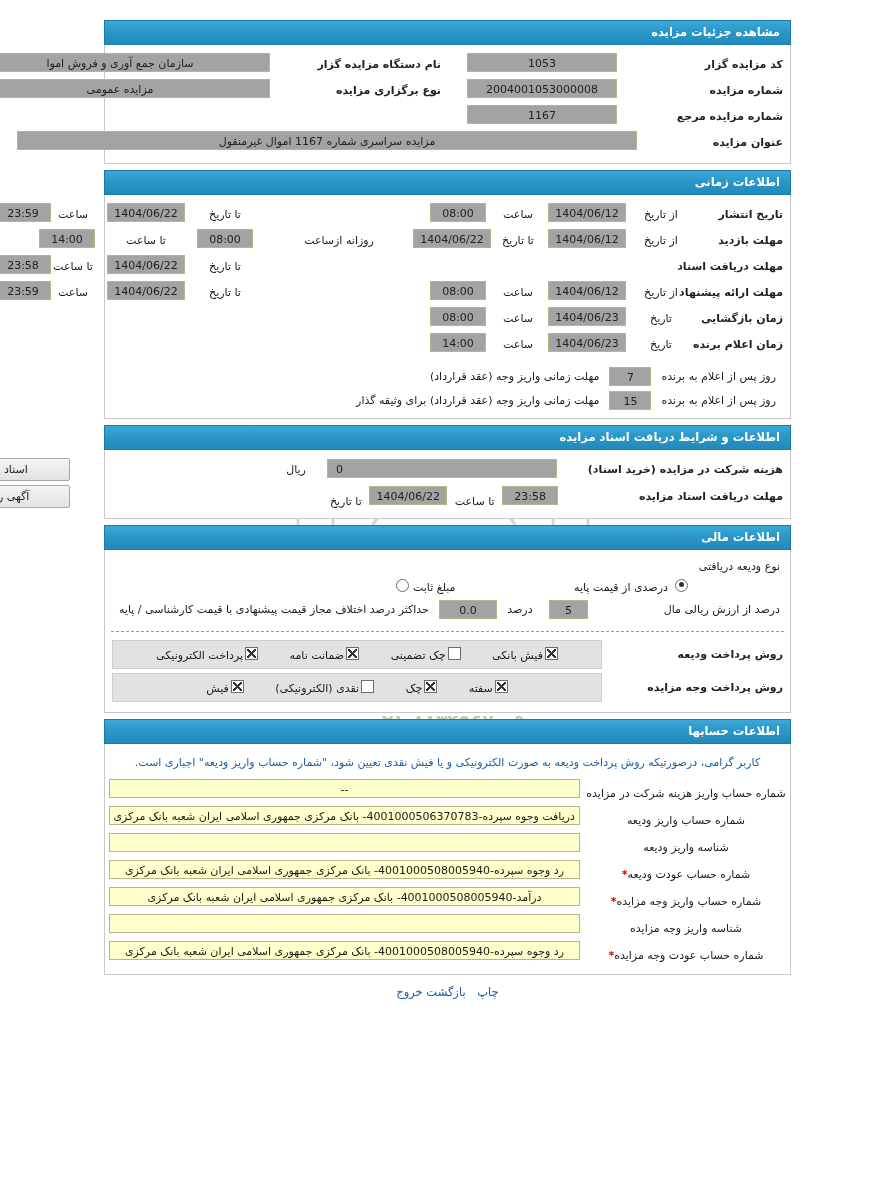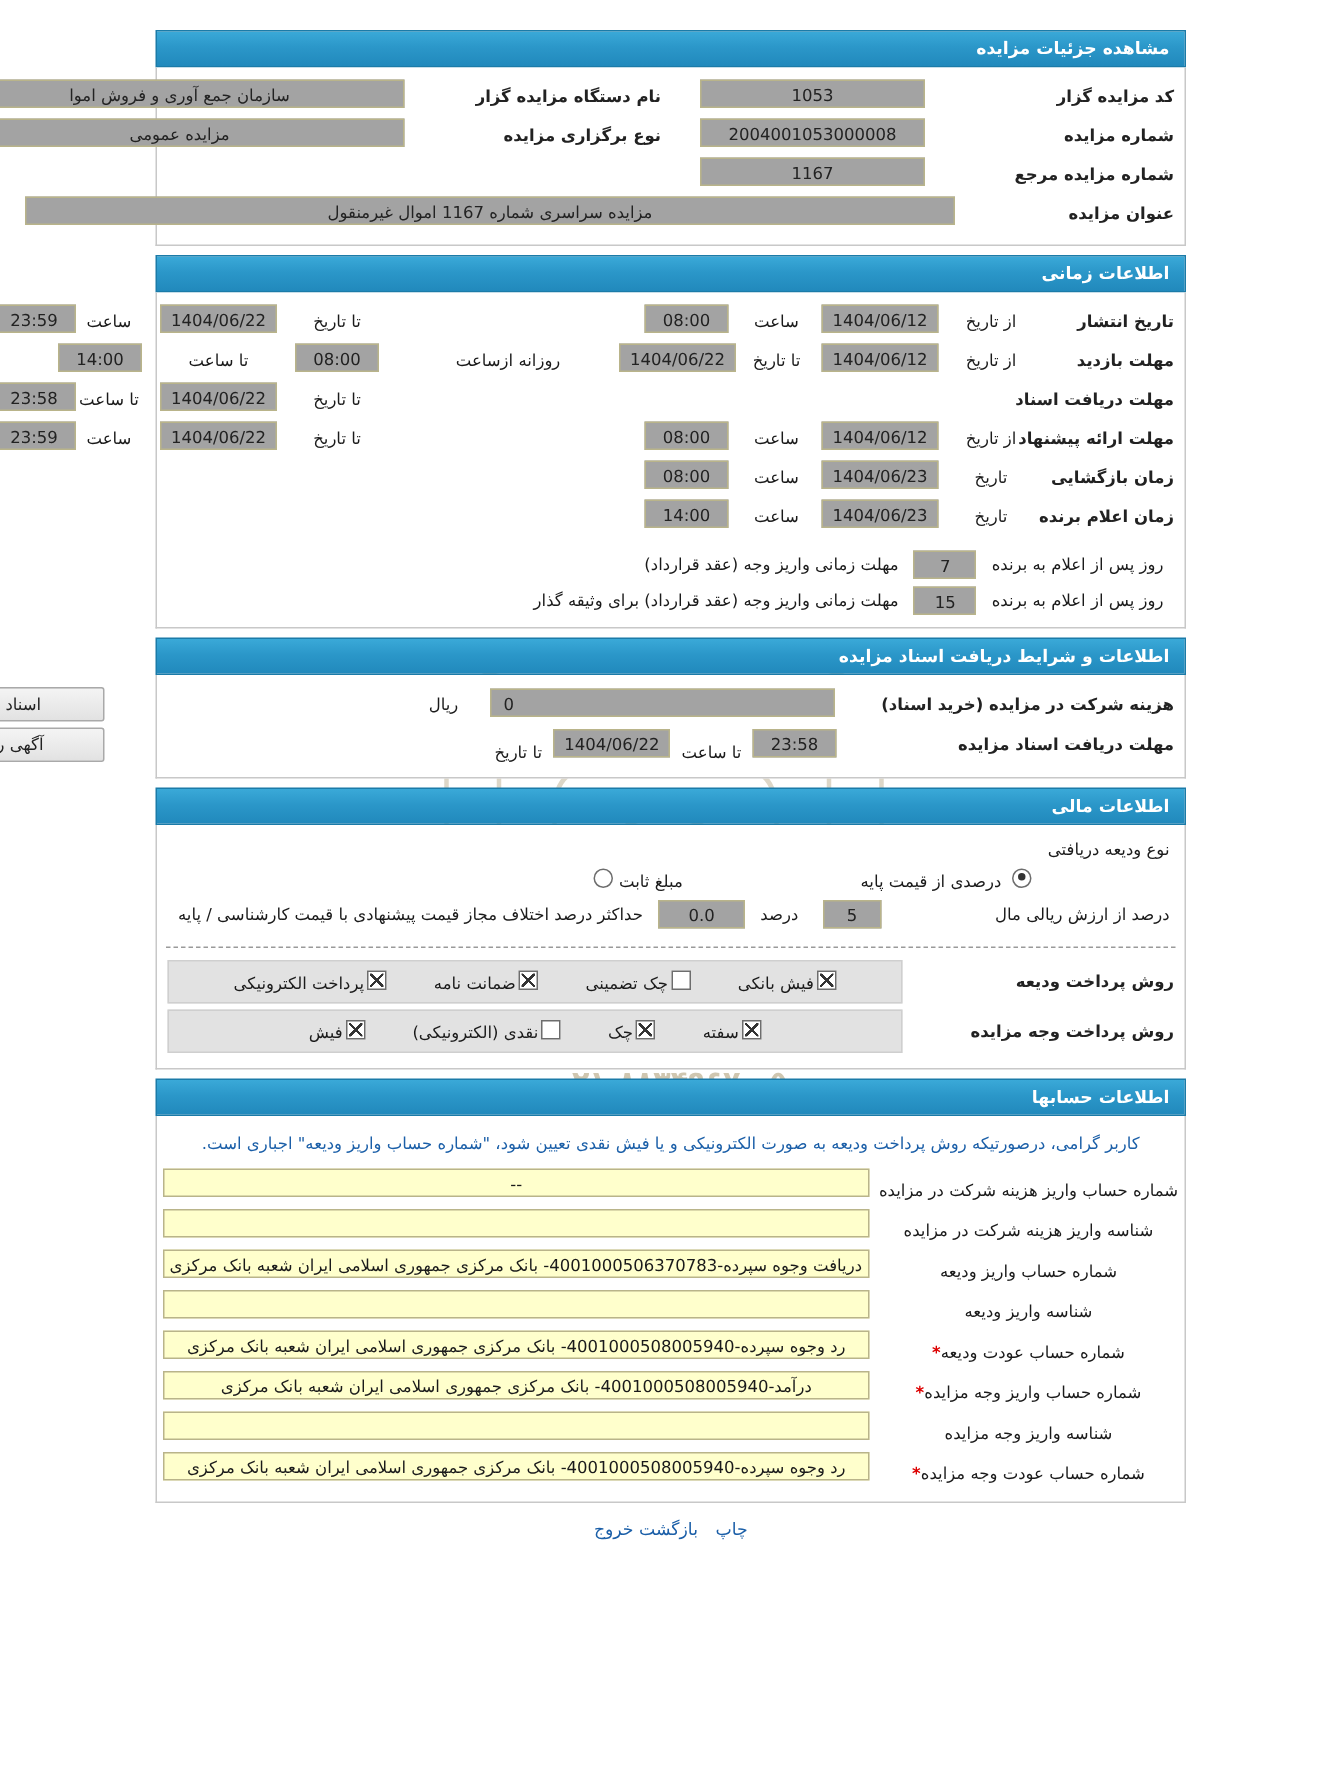--- a/index.html
+++ b/index.html
@@ -374,24 +374,20 @@
 
   <div class="section-bar">اطلاعات حسابها</div>
   <div class="panel">
     <div class="notice">کاربر گرامی، درصورتیکه روش پرداخت ودیعه به صورت الکترونیکی و یا فیش نقدی تعیین شود، "شماره حساب واریز ودیعه" اجباری است.</div>
 
     <div class="acct-row">
       <span class="acct-lbl"><span>شماره حساب واریز هزینه شرکت در مزایده</span></span>
       <span class="acct-fld">--</span>
     </div>
     <div class="acct-row">
-      <span class="acct-lbl"><span>شناسه واریز هزینه شرکت در مزایده</span></span>
-      <span class="acct-fld"></span>
-    </div>
-    <div class="acct-row">
       <span class="acct-lbl"><span>شماره حساب واریز ودیعه</span></span>
       <span class="acct-fld">دریافت وجوه سپرده-4001000506370783- بانک مرکزی جمهوری اسلامی ایران شعبه بانک مرکزی</span>
     </div>
     <div class="acct-row">
       <span class="acct-lbl"><span>شناسه واریز ودیعه</span></span>
       <span class="acct-fld"></span>
     </div>
     <div class="acct-row">
       <span class="acct-lbl"><span>شماره حساب عودت ودیعه</span><span class="req">*</span></span>
       <span class="acct-fld">رد وجوه سپرده-4001000508005940- بانک مرکزی جمهوری اسلامی ایران شعبه بانک مرکزی</span>

